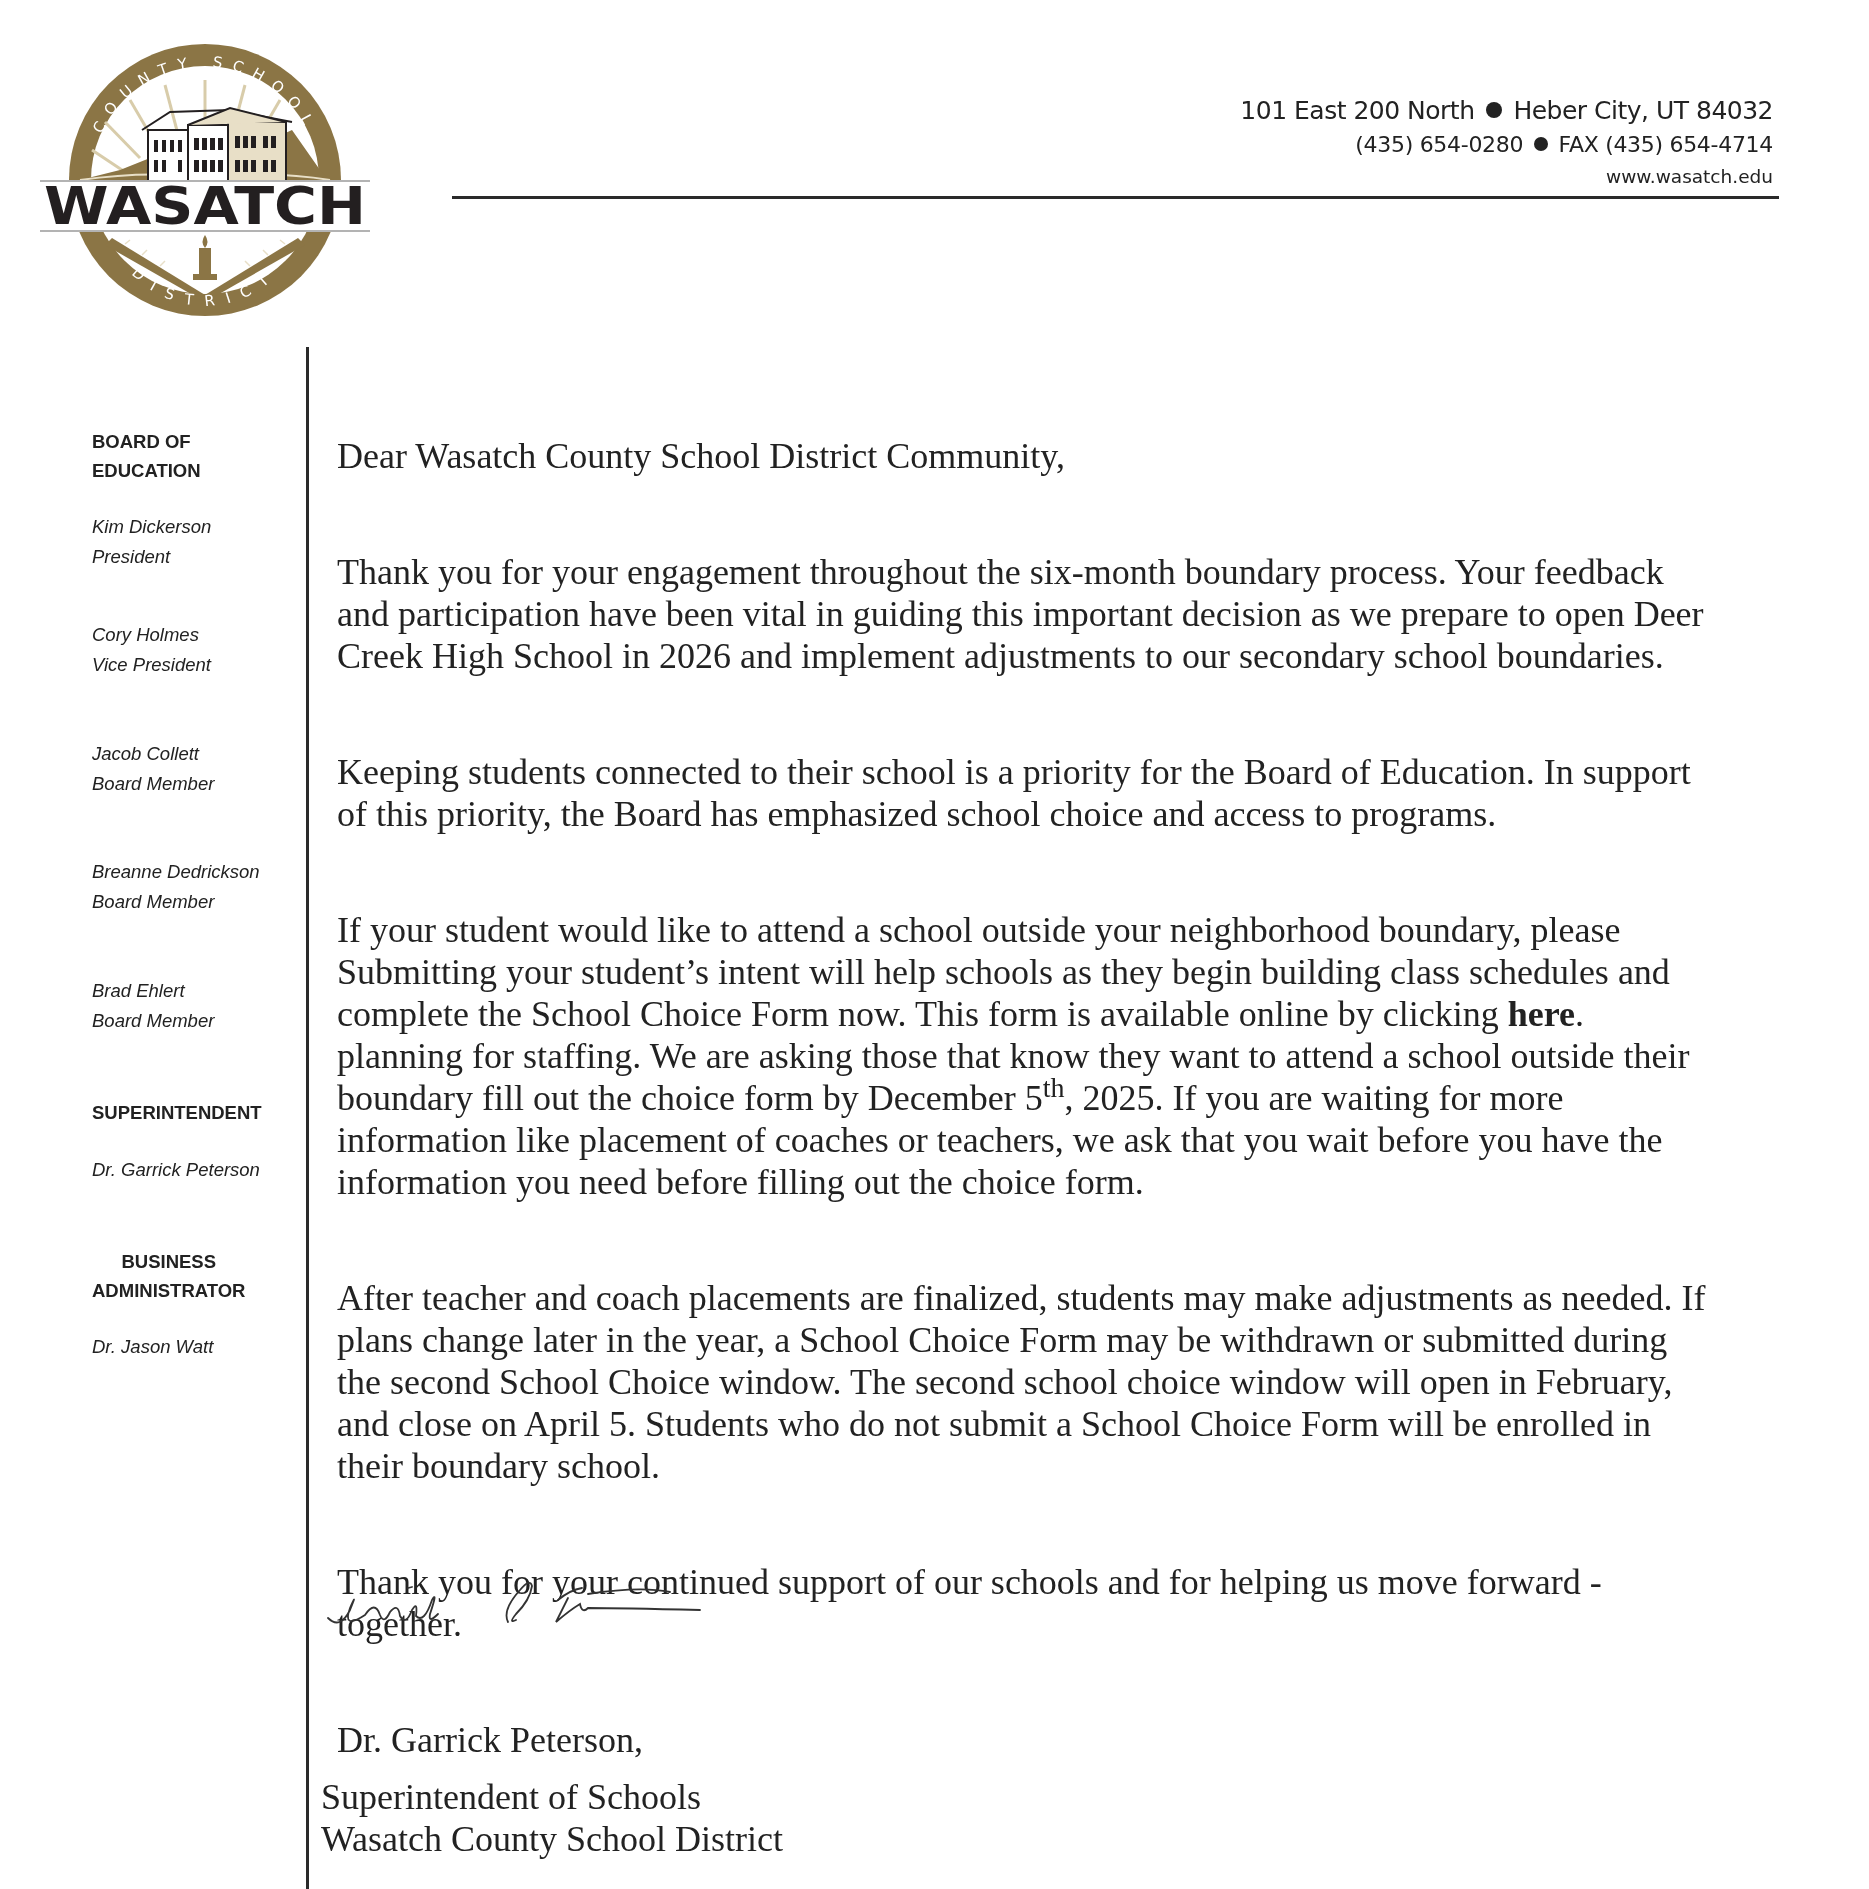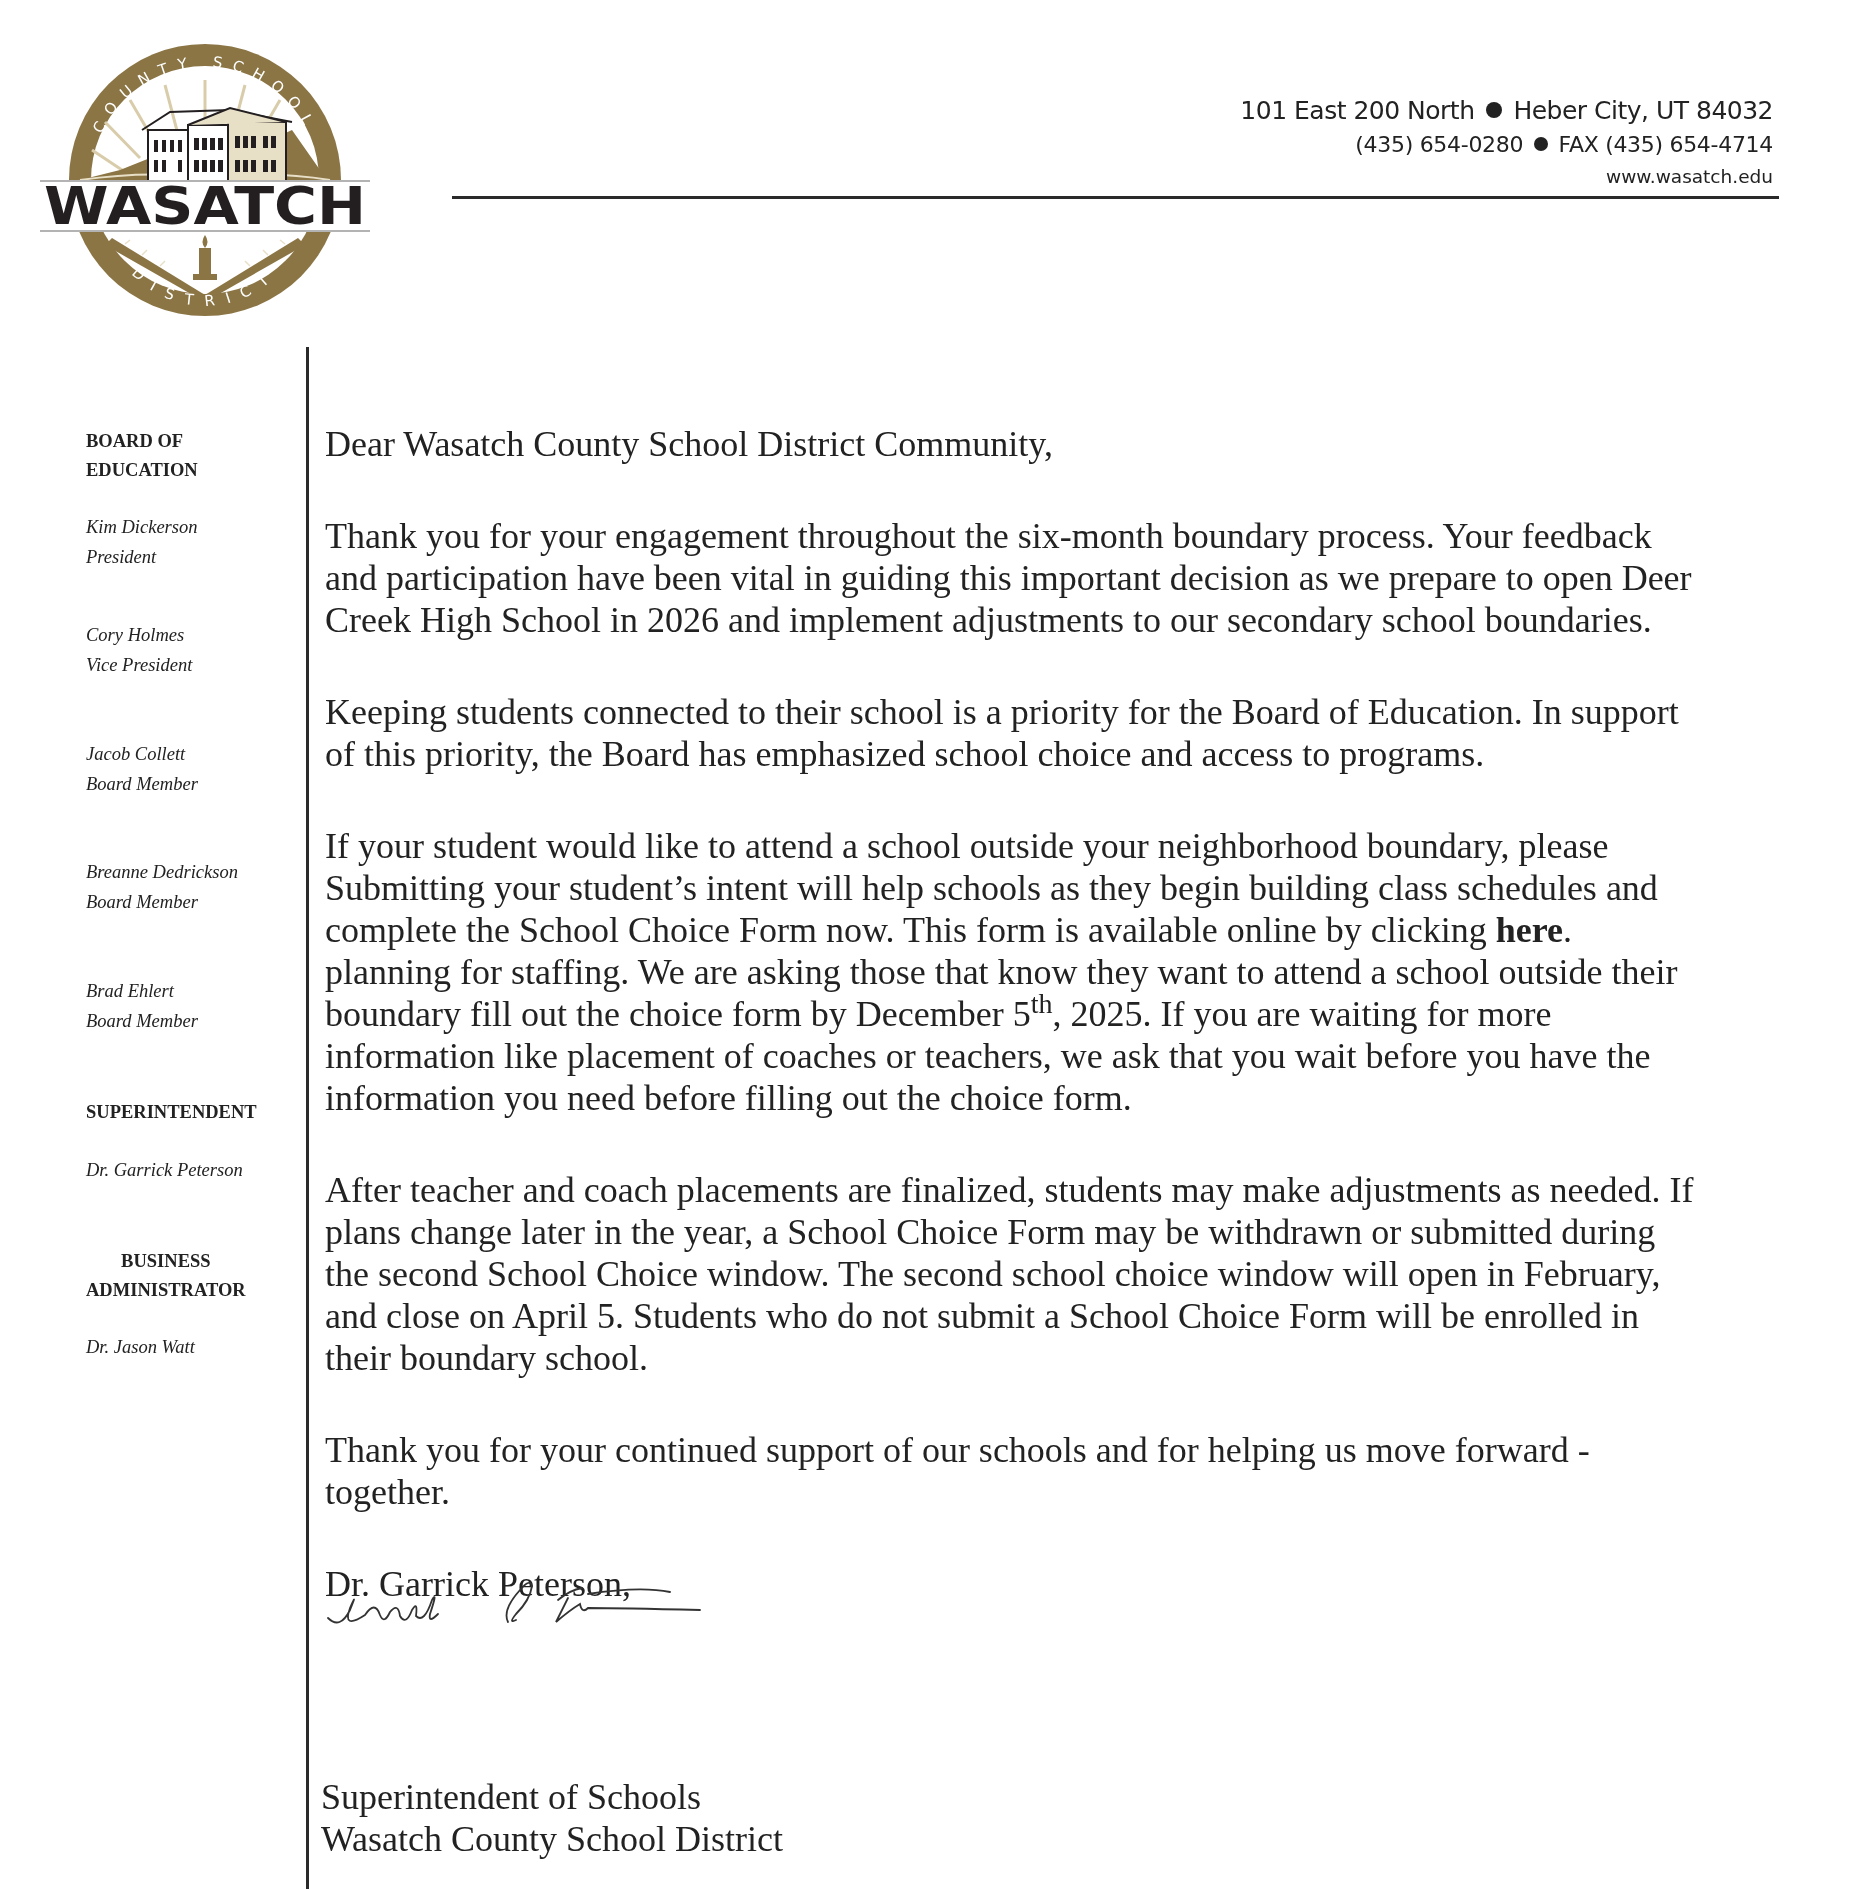--- a/index.html
+++ b/index.html
@@ -10,26 +10,26 @@
   
   .contact { right:96px; text-align:right; font-family:"DejaVu Sans", "Liberation Sans", sans-serif; color:#222; white-space:nowrap; }
   #addr { top:96px; font-size:25px; letter-spacing:-0.5px; }
   #phone { top:132px; font-size:22px; letter-spacing:-0.3px; }
   #web { top:166px; font-size:18.5px; }
   .dot { display:inline-block; width:16px; height:16px; border-radius:50%; background:#222; vertical-align:1px; margin:0 4px; }
   #phone .dot { width:14px; height:14px; }
   #hrule { left:452px; top:196px; width:1327px; height:3px; background:#2a2a2a; }
   #vrule { left:306px; top:347px; width:3px; height:1560px; background:#2a2a2a; }
   
-  .sb { left:86px; font-family:Liberation Serif, serif; white-space:nowrap; }
+  .sb { left:92px; font-family:Liberation Sans, sans-serif; white-space:nowrap; }
   .sb-h { font-weight:bold; font-size:18.5px; line-height:29px; color:#222; }
   .sb-n { font-style:italic; font-size:18.5px; line-height:30px; color:#222; }
   
   .letter { left:321px; width:1420px; font-family:"Liberation Serif", "DejaVu Serif", serif; font-size:36px; line-height:42px; color:#222; }
-  .letter p { margin:4px; }
+  .letter p { margin:16px; }
   .line { white-space:nowrap; display:block; }
   .here { font-weight:bold; }
   sup { font-size:28px; line-height:0; vertical-align:13px; }
   #sig { left:320px; top:1570px; width:480px; height:80px; }
 </style>
 </head>
 <body>
 
 <svg id="logo" class="abs" viewBox="0 0 350 300">
   <defs>

